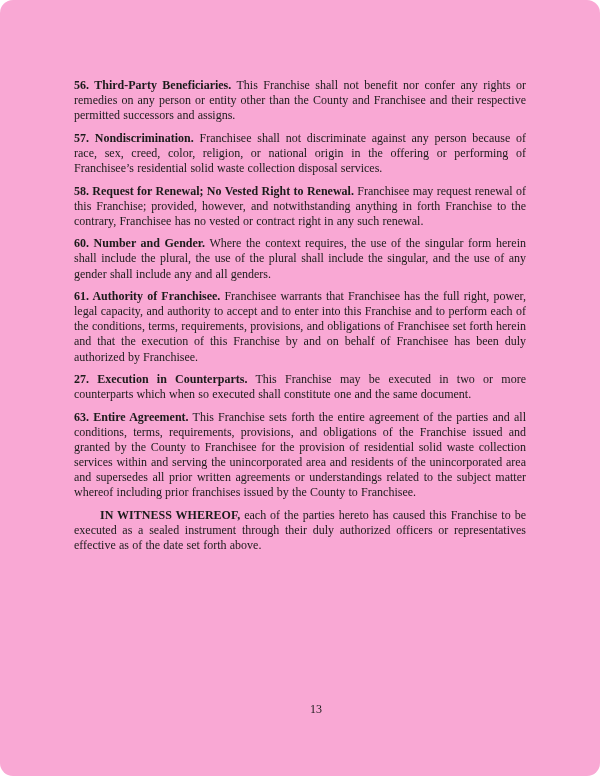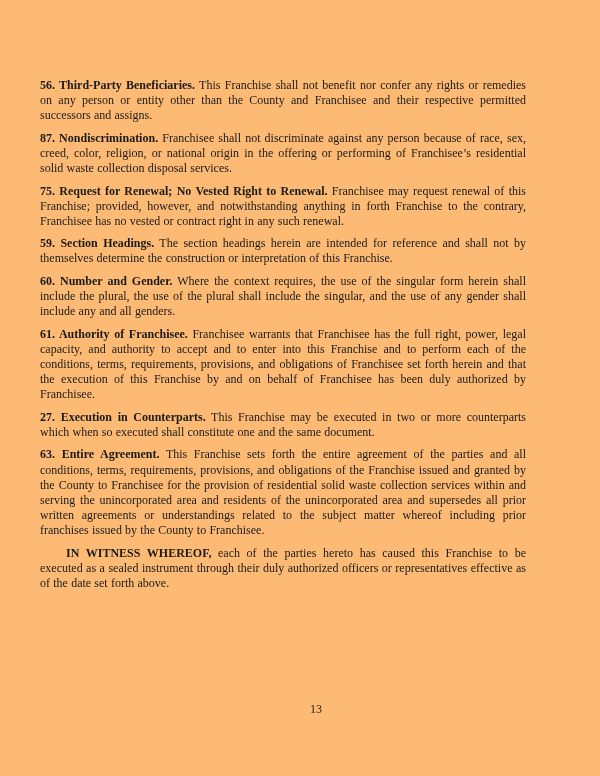--- a/index.html
+++ b/index.html
@@ -4,26 +4,27 @@
   <style>
     html, body {
       margin: 0;
       padding: 0;
       background: #ffffff;
     }
     .page {
       position: relative;
       width: 600px;
       height: 776px;
-      background: #fdba74;
+      background: #f9a8d4;
       box-sizing: border-box;
-      padding: 78px 74px 0 40px;
+      padding: 78px 74px 0 74px;
       font-family: "Liberation Serif", serif;
       color: #1b1b1b;
       overflow: hidden;
+      border-radius: 13px;
     }
     .para {
       font-size: 12px;
       line-height: 15.1px;
       text-align: justify;
       margin: 0 0 7.5px 0;
       word-spacing: 0.02em;
     }
     .para .head {
       font-weight: bold;
@@ -42,25 +43,24 @@
       color: #1b1b1b;
     }
   </style>
 </head>
 <body>
 
 <div class="page">
 
   <p class="para"><span class="head">56. Third-Party Beneficiaries.</span><span class="body-text"> This Franchise shall not benefit nor confer any rights or remedies on any person or entity other than the County and Franchisee and their respective permitted successors and assigns.</span></p>
 
-  <p class="para"><span class="head">87. Nondiscrimination.</span><span class="body-text"> Franchisee shall not discriminate against any person because of race, sex, creed, color, religion, or national origin in the offering or performing of Franchisee’s residential solid waste collection disposal services.</span></p>
+  <p class="para"><span class="head">57. Nondiscrimination.</span><span class="body-text"> Franchisee shall not discriminate against any person because of race, sex, creed, color, religion, or national origin in the offering or performing of Franchisee’s residential solid waste collection disposal services.</span></p>
 
-  <p class="para"><span class="head">75. Request for Renewal; No Vested Right to Renewal.</span><span class="body-text"> Franchisee may request renewal of this Franchise; provided, however, and notwithstanding anything in forth Franchise to the contrary, Franchisee has no vested or contract right in any such renewal.</span></p>
+  <p class="para"><span class="head">58. Request for Renewal; No Vested Right to Renewal.</span><span class="body-text"> Franchisee may request renewal of this Franchise; provided, however, and notwithstanding anything in forth Franchise to the contrary, Franchisee has no vested or contract right in any such renewal.</span></p>
 
-  <p class="para"><span class="head">59. Section Headings.</span><span class="body-text"> The section headings herein are intended for reference and shall not by themselves determine the construction or interpretation of this Franchise.</span></p>
 
   <p class="para"><span class="head">60. Number and Gender.</span><span class="body-text"> Where the context requires, the use of the singular form herein shall include the plural, the use of the plural shall include the singular, and the use of any gender shall include any and all genders.</span></p>
 
   <p class="para"><span class="head">61. Authority of Franchisee.</span><span class="body-text"> Franchisee warrants that Franchisee has the full right, power, legal capacity, and authority to accept and to enter into this Franchise and to perform each of the conditions, terms, requirements, provisions, and obligations of Franchisee set forth herein and that the execution of this Franchise by and on behalf of Franchisee has been duly authorized by Franchisee.</span></p>
 
   <p class="para"><span class="head">27. Execution in Counterparts.</span><span class="body-text"> This Franchise may be executed in two or more counterparts which when so executed shall constitute one and the same document.</span></p>
 
   <p class="para"><span class="head">63. Entire Agreement.</span><span class="body-text"> This Franchise sets forth the entire agreement of the parties and all conditions, terms, requirements, provisions, and obligations of the Franchise issued and granted by the County to Franchisee for the provision of residential solid waste collection services within and serving the unincorporated area and residents of the unincorporated area and supersedes all prior written agreements or understandings related to the subject matter whereof including prior franchises issued by the County to Franchisee.</span></p>
 
 

